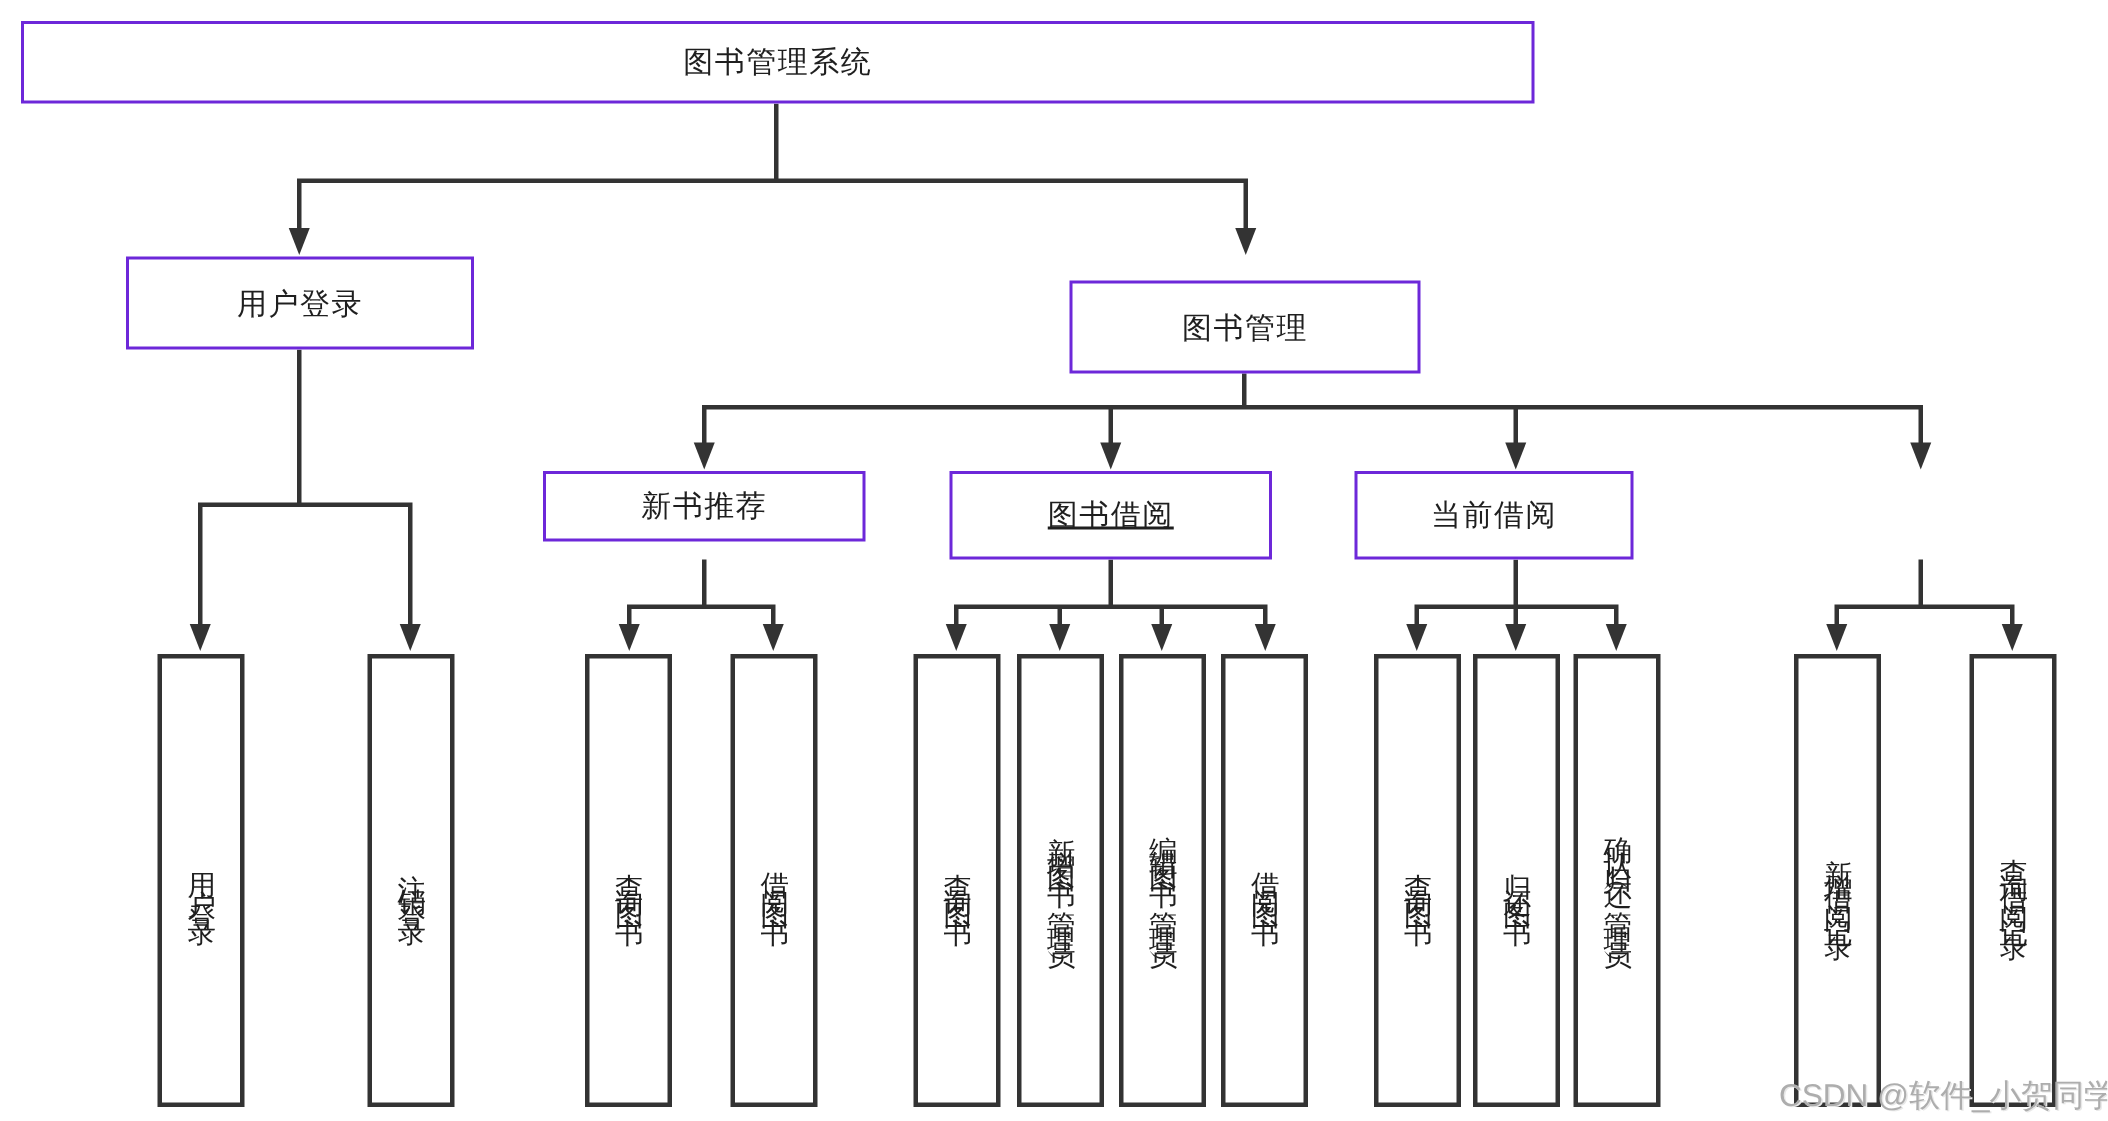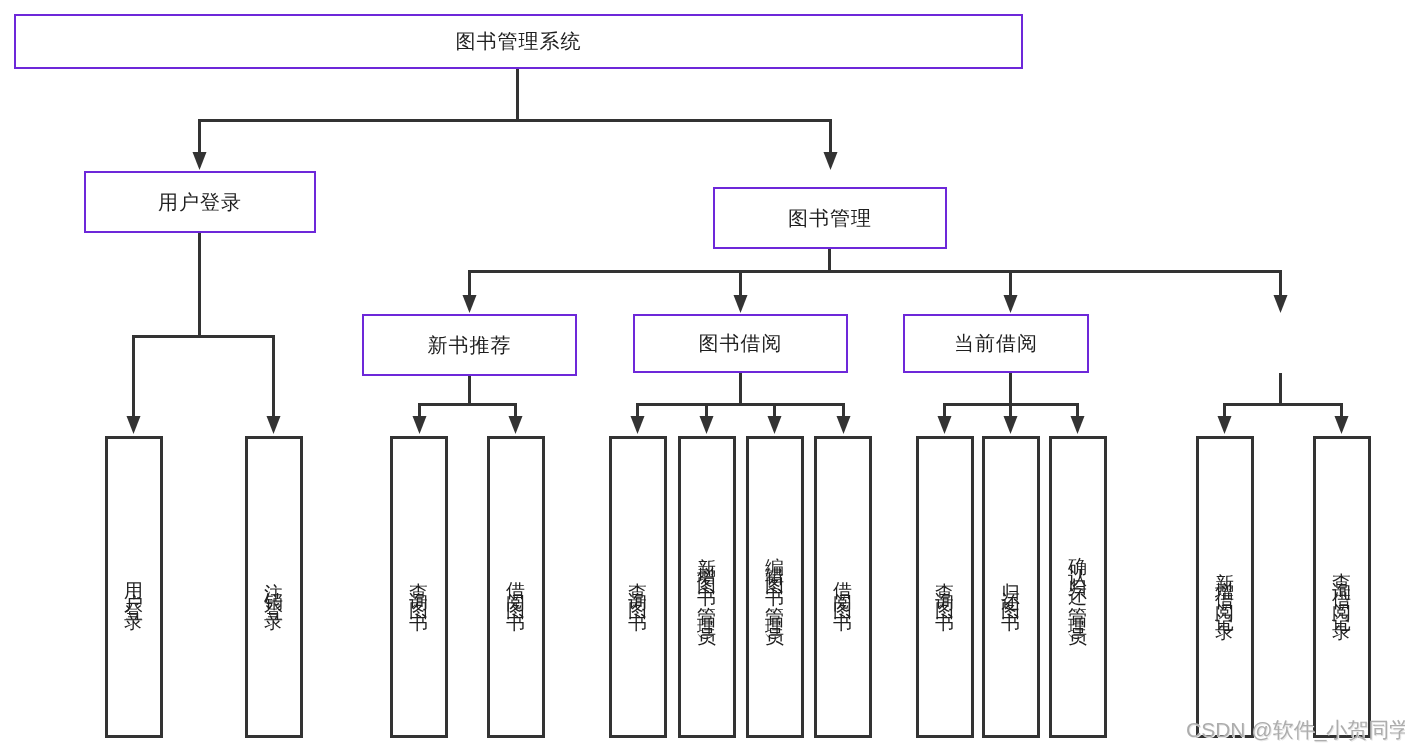--- a/index.html
+++ b/index.html
@@ -106,22 +106,22 @@
     <path d="M1280.5 373 V404.5 M1224.5 420 V404.5 H1341.5 V420"></path>
     <polygon points="1217.5,416 1231.5,416 1224.5,434"></polygon>
     <polygon points="1334.5,416 1348.5,416 1341.5,434"></polygon>
   </svg>
 
   <div class="hnode" style="left:14px; top:14px; width:1009px; height:55px;">图书管理系统</div>
 
   <div class="hnode" style="left:84px; top:171px; width:232px; height:62px;">用户登录</div>
   <div class="hnode" style="left:713px; top:187px; width:234px; height:62px;">图书管理</div>
 
-  <div class="hnode" style="left:362px; top:314px; width:215px; height:62px;">新书推荐</div>
-  <div class="hnode" style="left:633px; top:314px; width:215px; height:59px;">图书借阅</div>
+  <div class="hnode" style="left:362px; top:314px; width:215px; height:47px;">新书推荐</div>
+  <div class="hnode" style="left:633px; top:314px; width:215px; height:59px;text-decoration:underline;">图书借阅</div>
   <div class="hnode" style="left:903px; top:314px; width:186px; height:59px;">当前借阅</div>
 
   <div class="vnode" style="left:105px;">
     <span>用户登录</span>
   </div>
   <div class="vnode" style="left:245px;">
     <span>注销登录</span>
   </div>
 
   <div class="vnode" style="left:390px;">

